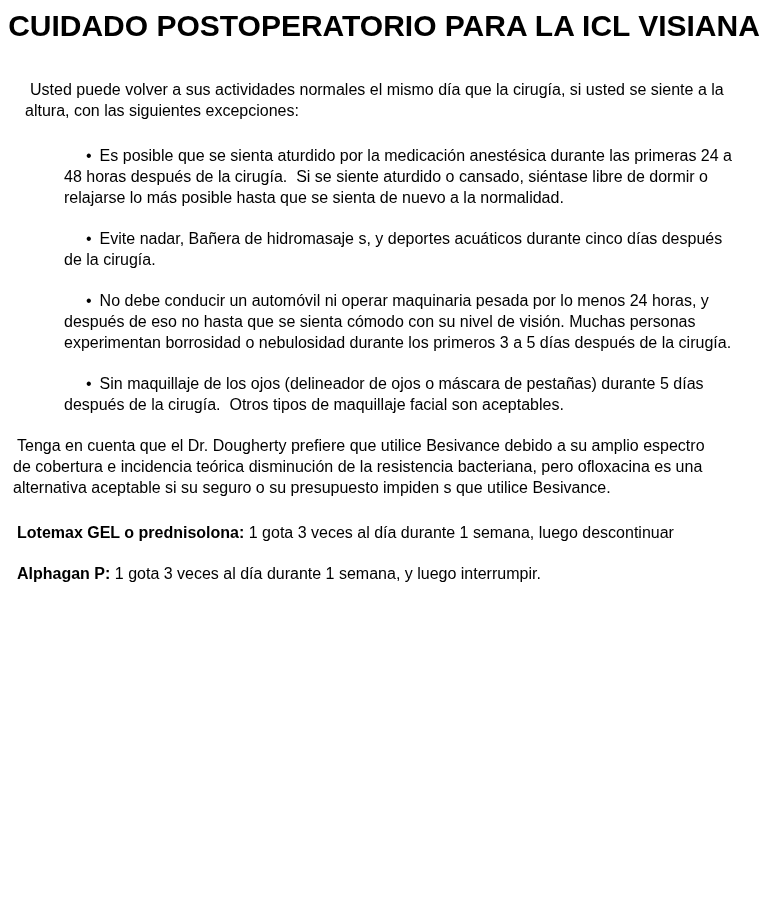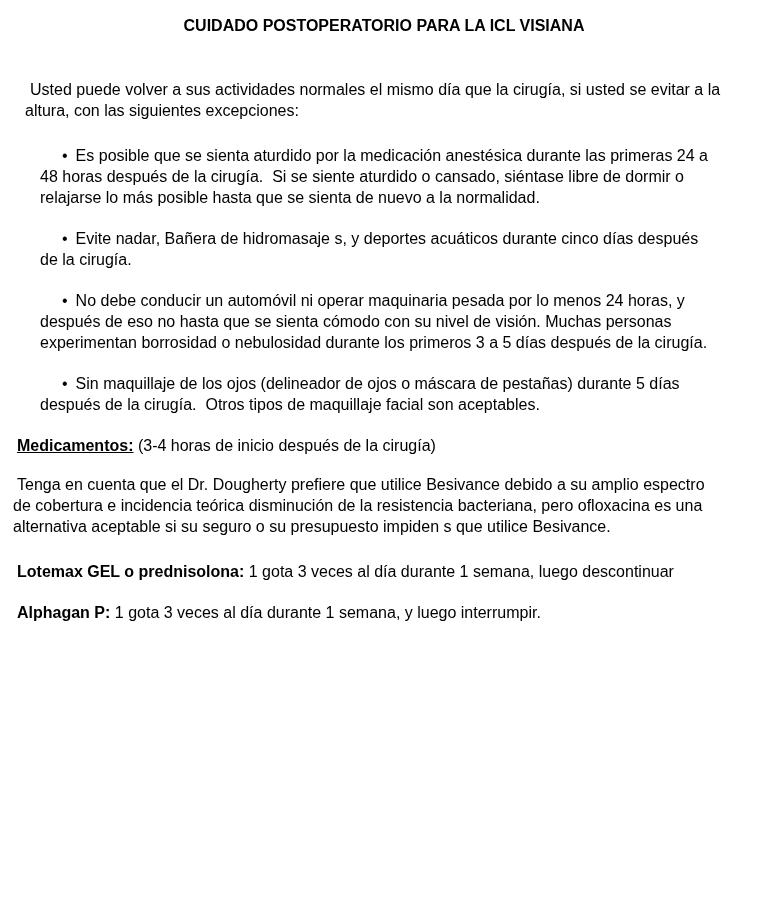--- a/index.html
+++ b/index.html
@@ -20,37 +20,37 @@
   .page {
     width: 768px;
     height: 917px;
     padding-top: 13px;
     box-sizing: border-box;
     background: #ffffff;
     filter: blur(0.3px);
   }
   .doc-title {
     margin: 0 0 40px 0;
-    font-size: 16px;
+    font-size: 30px;
     line-height: 26px;
     font-weight: bold;
     text-align: center;
     letter-spacing: 0px;
     white-space: pre-wrap;
   }
   .intro {
     margin: 0 0 24px 25px;
     max-width: 712px;
     text-indent: 5px;
     white-space: pre-wrap;
   }
   ul.exceptions {
     list-style: none;
     margin: 0;
-    padding: 0 0 0 40px;
+    padding: 0 0 0 64px;
   }
   ul.exceptions li {
     max-width: 670px;
     margin: 0 0 20px 0;
     text-indent: 22px;
     white-space: pre-wrap;
   }
   ul.exceptions li::before {
     content: "\2022";
     display: inline;
@@ -79,30 +79,29 @@
   .bold { font-weight: bold; }
   .t { white-space: pre-wrap; }
 </style>
 </head>
 <body>
 
 <div class="page">
 
   <h1 class="doc-title">CUIDADO POSTOPERATORIO PARA LA ICL VISIANA</h1>
 
-  <p class="intro">Usted puede volver a sus actividades normales el mismo día que la cirugía, si usted se evitar a la altura, con las siguientes excepciones:</p>
+  <p class="intro">Usted puede volver a sus actividades normales el mismo día que la cirugía, si usted se siente a la altura, con las siguientes excepciones:</p>
 
   <ul class="exceptions">
     <li>Es posible que se sienta aturdido por la medicación anestésica durante las primeras 24 a 48 horas después de la cirugía.  Si se siente aturdido o cansado, siéntase libre de dormir o relajarse lo más posible hasta que se sienta de nuevo a la normalidad.</li>
     <li>Evite nadar, Bañera de hidromasaje s, y deportes acuáticos durante cinco días después de la cirugía.</li>
     <li>No debe conducir un automóvil ni operar maquinaria pesada por lo menos 24 horas, y después de eso no hasta que se sienta cómodo con su nivel de visión. Muchas personas experimentan borrosidad o nebulosidad durante los primeros 3 a 5 días después de la cirugía.</li>
     <li>Sin maquillaje de los ojos (delineador de ojos o máscara de pestañas) durante 5 días después de la cirugía.  Otros tipos de maquillaje facial son aceptables.</li>
   </ul>
 
-  <p class="med-heading"><span class="head">Medicamentos:</span> <span class="t">(3-4 horas de inicio después de la cirugía)</span></p>
 
 
   <p class="med-note">Tenga en cuenta que el Dr. Dougherty prefiere que utilice Besivance debido a su amplio espectro de cobertura e incidencia teórica disminución de la resistencia bacteriana, pero ofloxacina es una alternativa aceptable si su seguro o su presupuesto impiden s que utilice Besivance.</p>
 
   <p class="med-para"><span class="bold">Lotemax GEL o prednisolona:</span> <span class="t">1 gota 3 veces al día durante 1 semana, luego descontinuar</span></p>
 
   <p class="med-para"><span class="bold">Alphagan P:</span> <span class="t">1 gota 3 veces al día durante 1 semana, y luego interrumpir.</span></p>
 
 </div>
 

